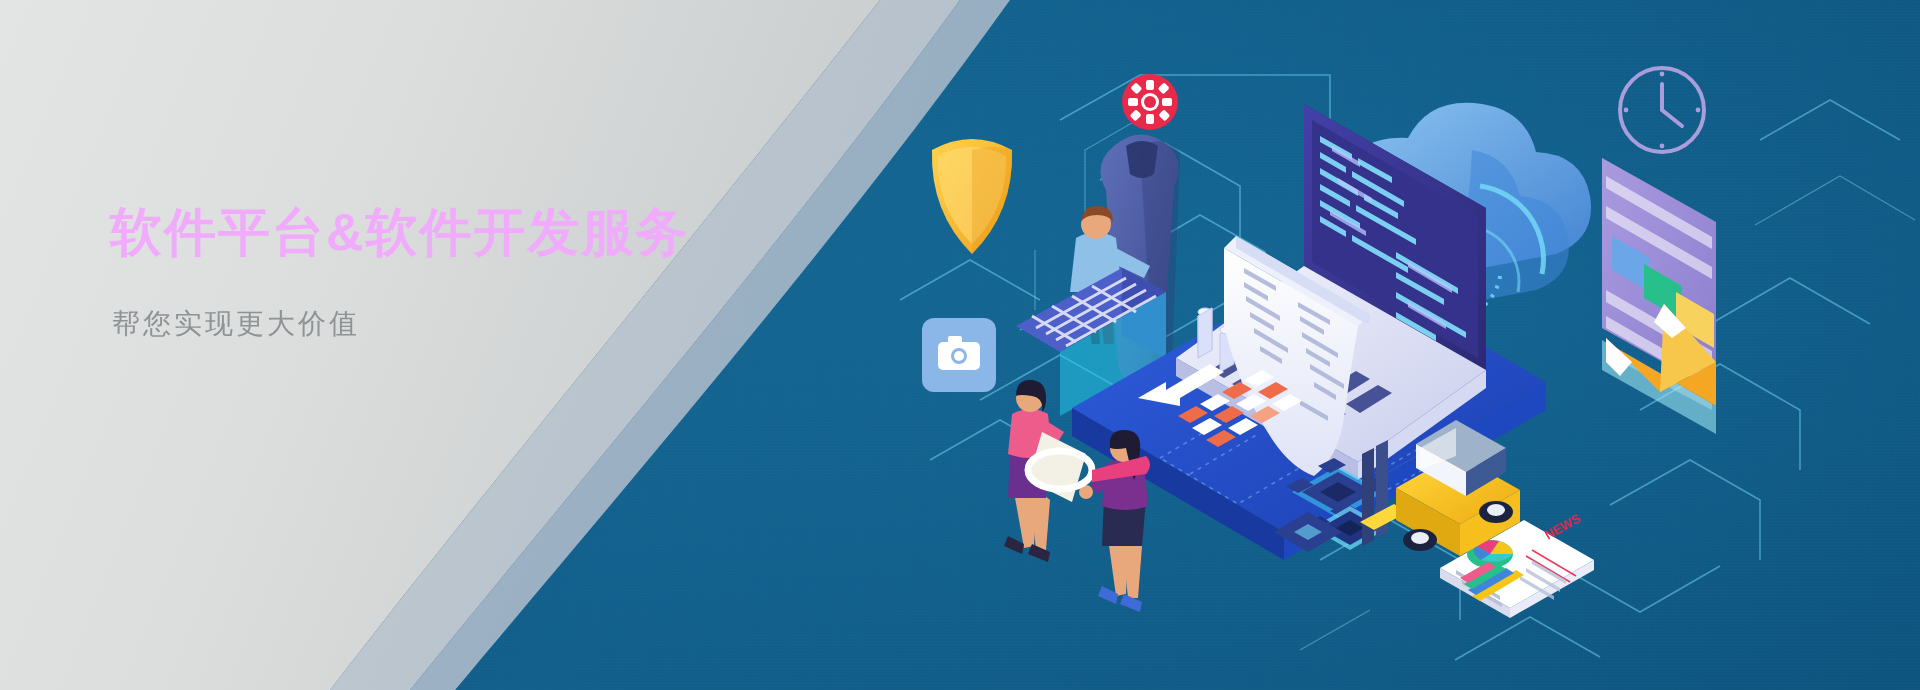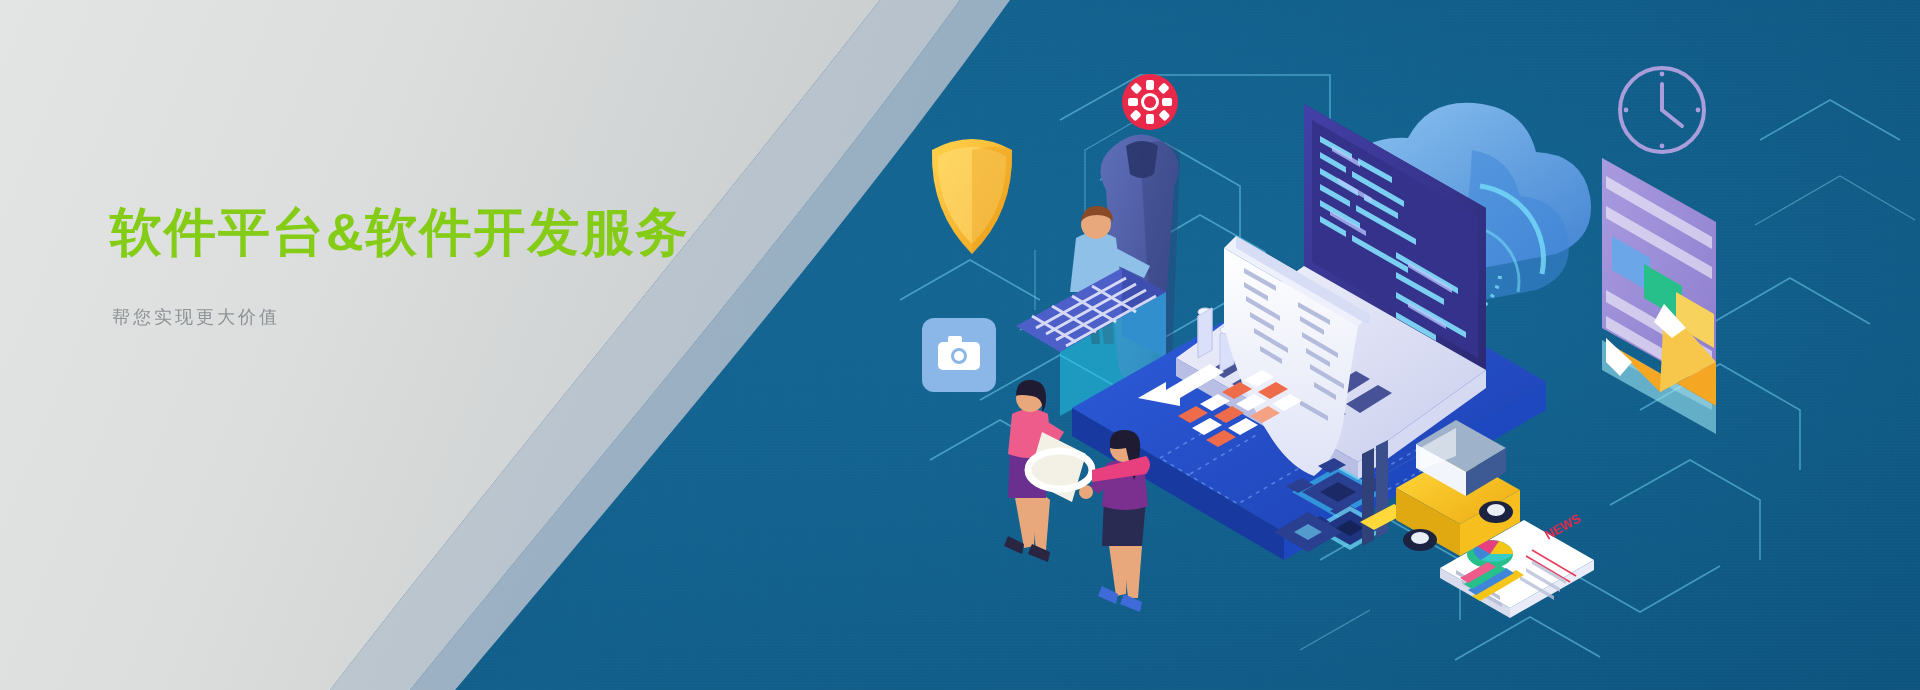--- a/index.html
+++ b/index.html
@@ -47,26 +47,26 @@
   .grey-band2{
     position:absolute;left:0;top:0;width:1150px;height:690px;
     background:linear-gradient(112deg,#b9c4d0 0%,#a9b8c8 60%,#9fb1c4 100%);
     clip-path: path("M960,0 L1010,0 C840,238 625,487 455,690 L410,690 C580,480 790,235 960,0 Z");
     opacity:.9;
   }
 
   
   .copy{position:absolute;left:110px;top:200px;width:760px;}
   .title{
-    font-size:52px;line-height:1.25;font-weight:700;color:#84cc16;
+    font-size:52px;line-height:1.25;font-weight:700;color:#f0abfc;
     letter-spacing:2px;margin:0;white-space:nowrap;
     font-family:"Liberation Sans","DejaVu Sans",sans-serif;
   }
   .subtitle{
-    margin:40px 0 0 2px;font-size:18px;color:#8e9396;letter-spacing:3px;font-weight:400;
+    margin:40px 0 0 2px;font-size:28px;color:#8e9396;letter-spacing:3px;font-weight:400;
   }
 
   
   .illus{position:absolute;left:860px;top:40px;width:1060px;height:620px;}
   .illus svg{display:block;width:100%;height:100%;}
 </style>
 </head>
 <body>
 
 <div class="banner">

